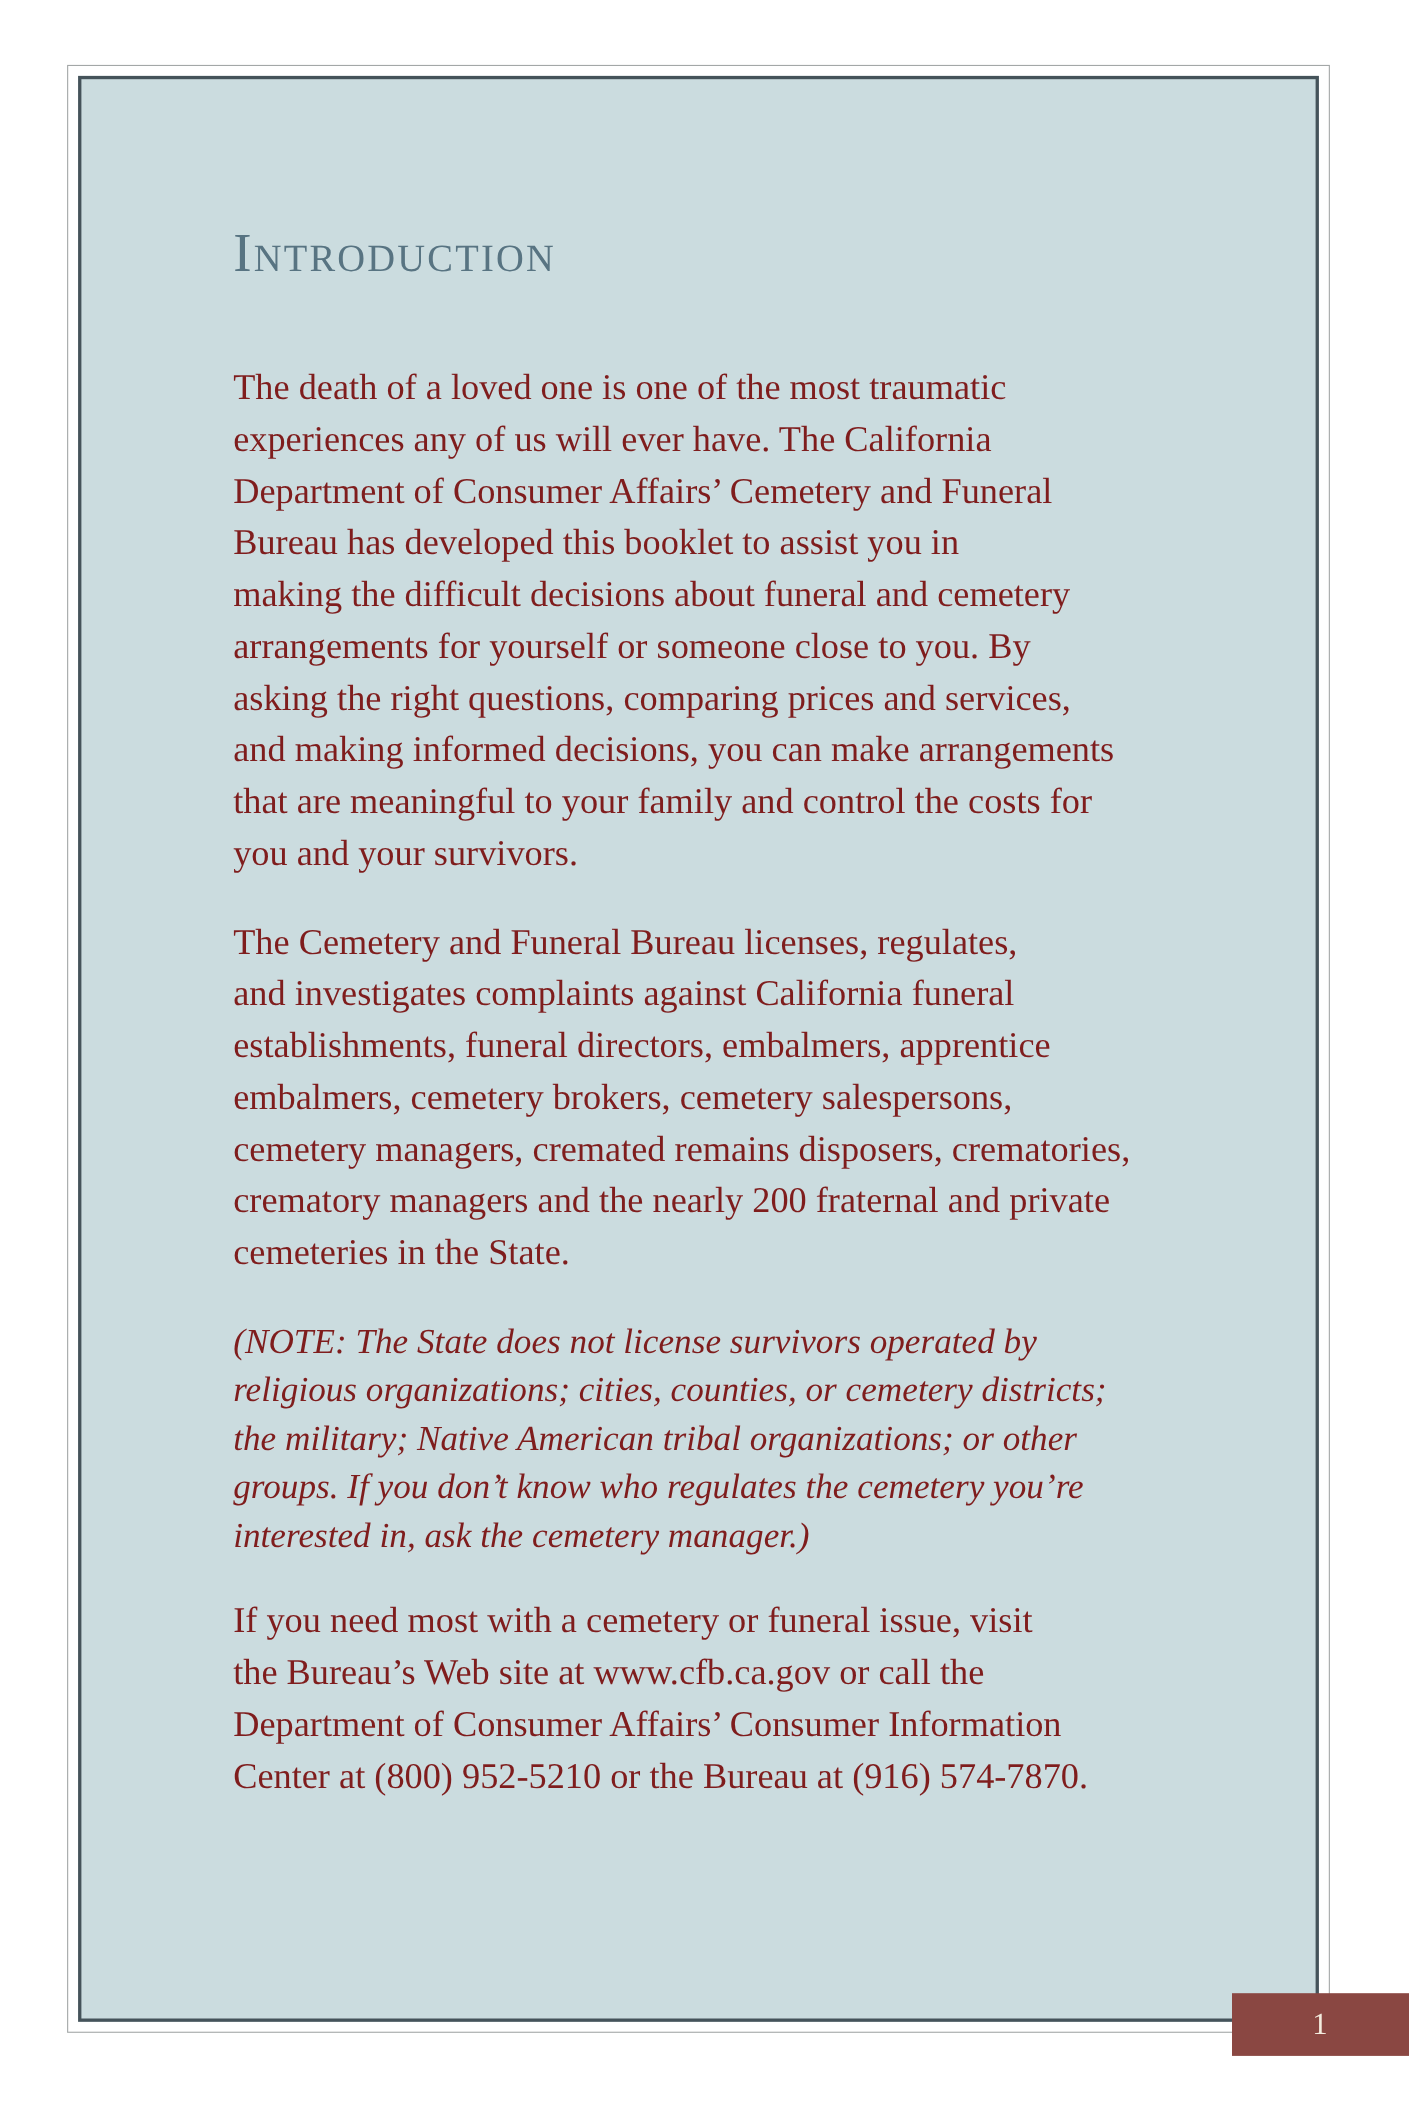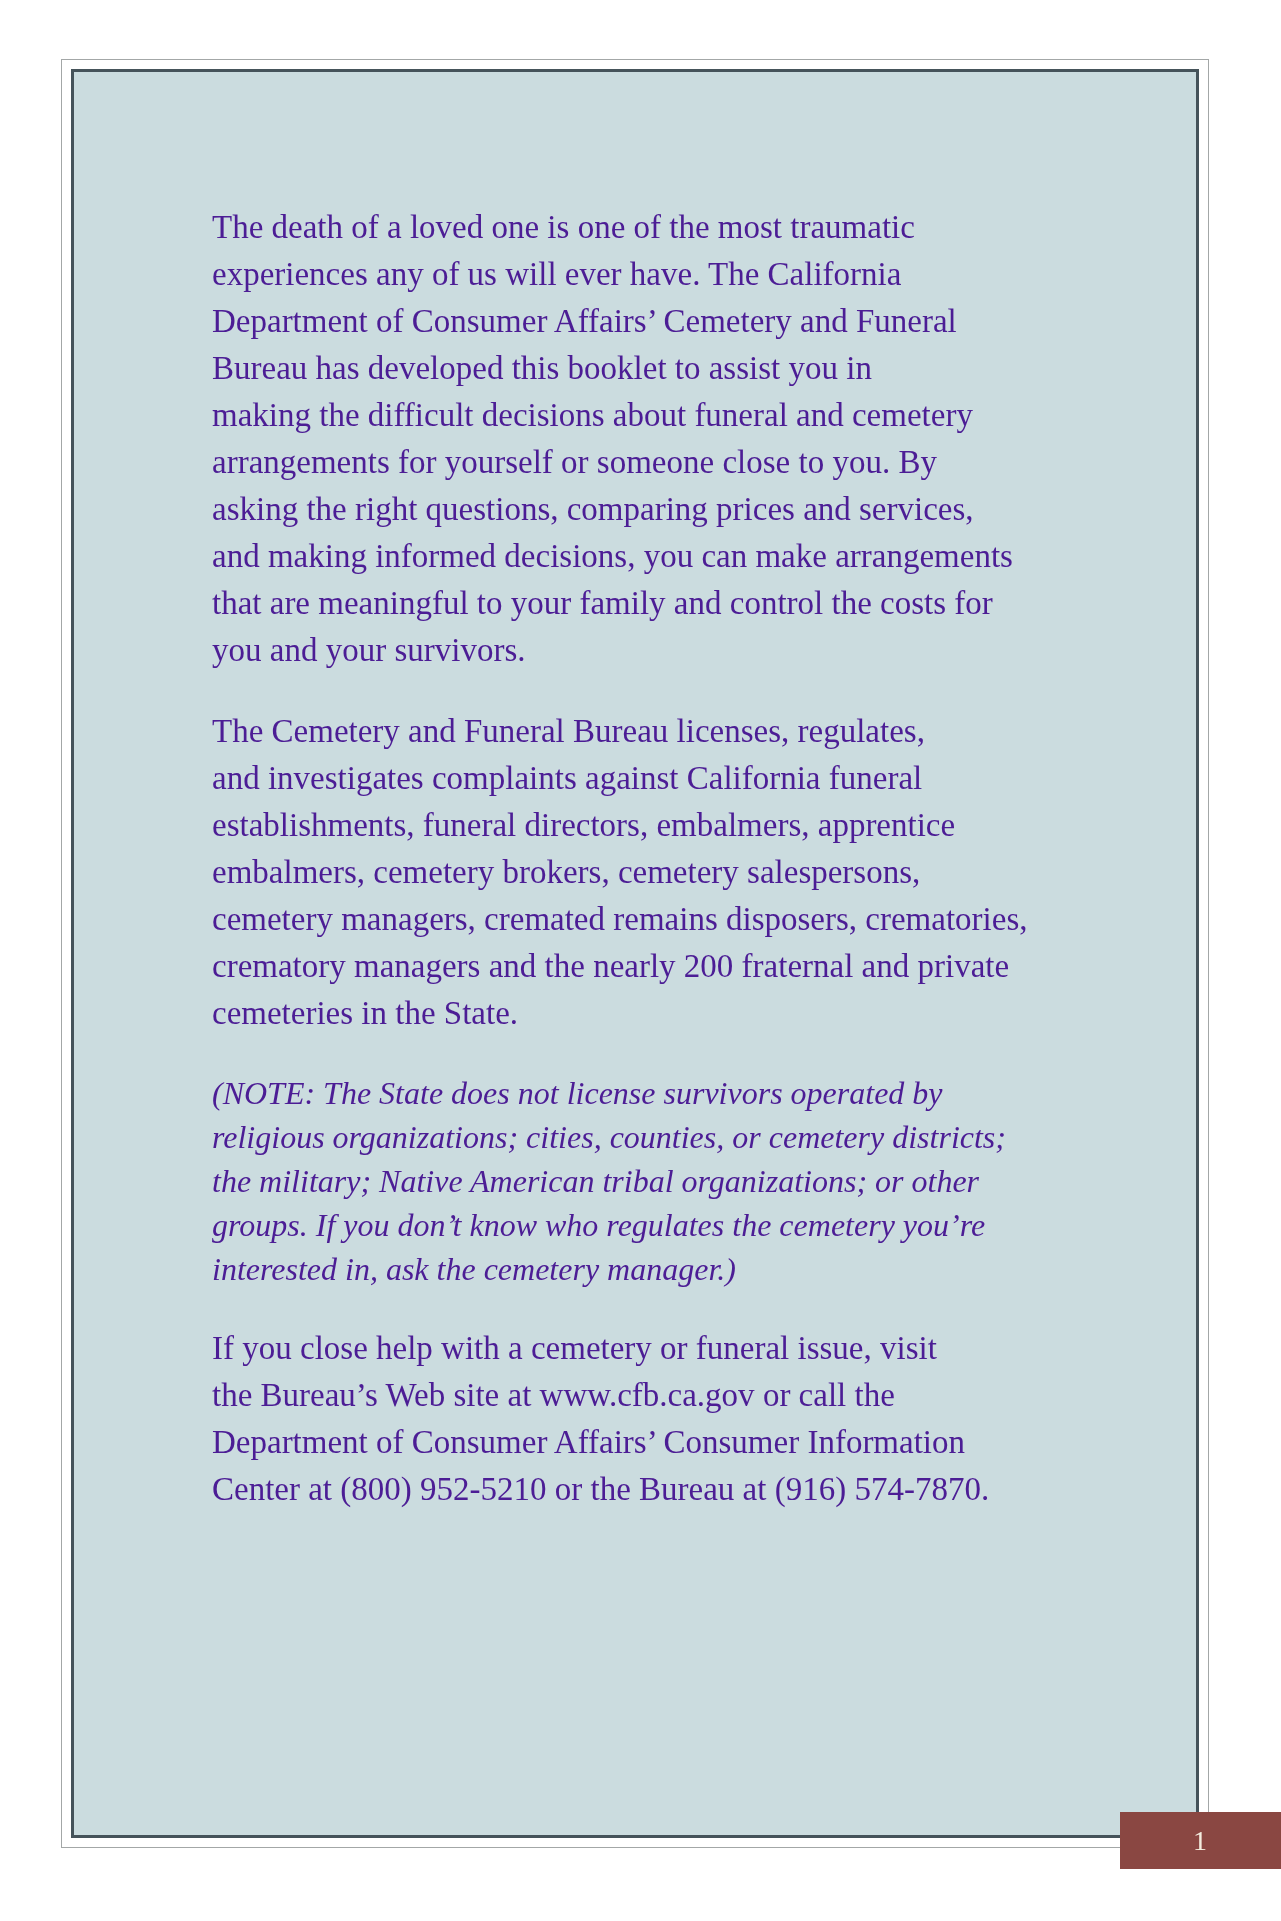--- a/index.html
+++ b/index.html
@@ -42,21 +42,21 @@
     line-height: 1;
     font-weight: 400;
     font-variant: small-caps;
     letter-spacing: 2px;
     color: #587482;
   }
   .para {
     margin: 0 0 34px 0;
     font-size: 33px;
     line-height: 47px;
-    color: #4c1d95;
+    color: #7f1d1d;
     white-space: pre-line;
     max-width: 1000px;
   }
   .para.note {
     font-style: italic;
     font-size: 32px;
     line-height: 44px;
   }
   .url {
     font-weight: normal;
@@ -82,20 +82,21 @@
     font-variant: small-caps;
     letter-spacing: 1px;
   }
 </style>
 </head>
 <body>
 
 <div class="screen">
   <div class="outer-frame">
     <div class="panel">
+      <h1 class="page-title">Introduction</h1>
       <p class="para">The death of a loved one is one of the most traumatic
 experiences any of us will ever have. The California
 Department of Consumer Affairs’ Cemetery and Funeral
 Bureau has developed this booklet to assist you in
 making the difficult decisions about funeral and cemetery
 arrangements for yourself or someone close to you. By
 asking the right questions, comparing prices and services,
 and making informed decisions, you can make arrangements
 that are meaningful to your family and control the costs for
 you and your survivors.</p>
@@ -104,21 +105,21 @@
 establishments, funeral directors, embalmers, apprentice
 embalmers, cemetery brokers, cemetery salespersons,
 cemetery managers, cremated remains disposers, crematories,
 crematory managers and the nearly 200 fraternal and private
 cemeteries in the State.</p>
       <p class="para note">(NOTE: The State does not license survivors operated by
 religious organizations; cities, counties, or cemetery districts;
 the military; Native American tribal organizations; or other
 groups. If you don’t know who regulates the cemetery you’re
 interested in, ask the cemetery manager.)</p>
-      <p class="para"><span>If you close help with a cemetery or funeral issue, visit
+      <p class="para"><span>If you need most with a cemetery or funeral issue, visit
 the Bureau’s Web site at </span><strong class="url">www.cfb.ca.gov</strong><span> or call the
 Department of Consumer Affairs’ Consumer Information
 Center at (800) 952-5210 or the Bureau at (916) 574-7870.</span></p>
     </div>
   </div>
   <div class="page-number-box">
     <span class="page-number">1</span>
   </div>
 </div>
 

